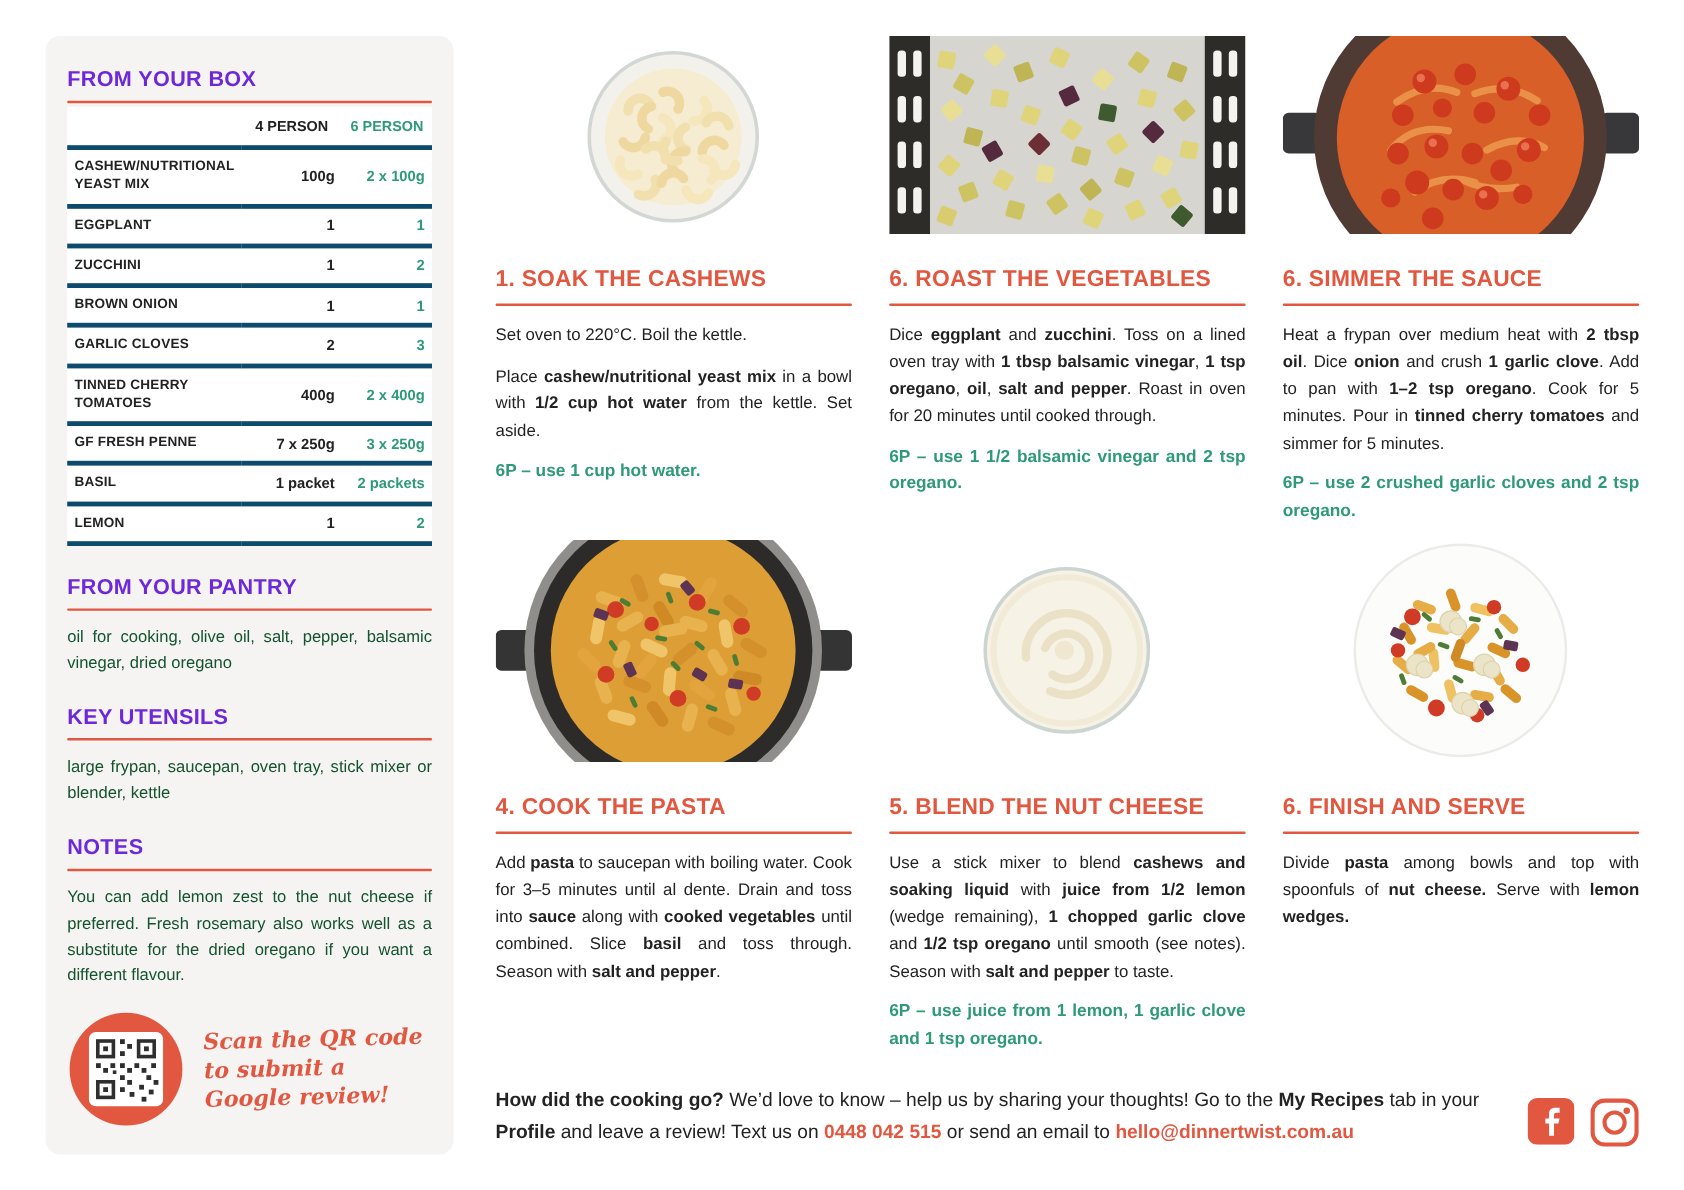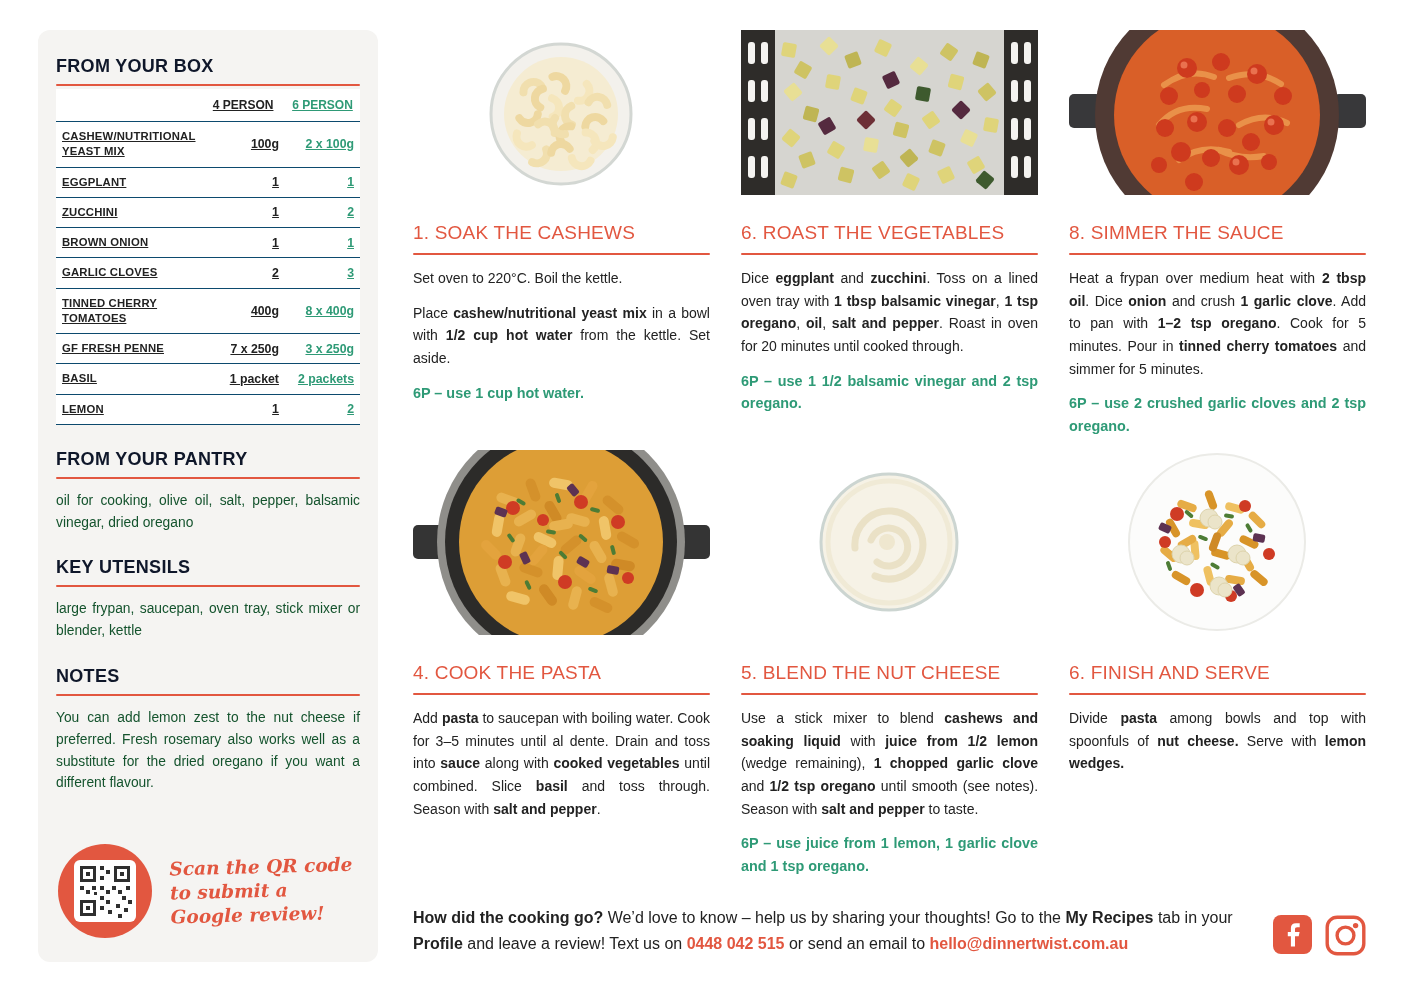--- a/index.html
+++ b/index.html
@@ -11,47 +11,47 @@
   *{box-sizing:border-box;}
   html,body{margin:0;padding:0;background:#ffffff;}
   body{width:1403px;height:992px;position:relative;overflow:hidden;
        font-family:"Liberation Sans", sans-serif;color:var(--ink);}
   .b{font-weight:700;}
   .accent{color:var(--accent);font-weight:700;}
 
   
   .sidebar{position:absolute;left:38px;top:30px;width:340px;height:932px;
            background:var(--panel);border-radius:12px;padding:26px 18px 18px;}
-  .side-h{font-size:18px;font-weight:700;letter-spacing:.3px;margin:24px 0 0;color:#0f172a;}
+  .side-h{font-size:18px;font-weight:700;letter-spacing:.3px;margin:24px 0 0;color:#6d28d9;}
   .side-h:first-child{margin-top:0;}
   .rule{height:2px;background:var(--accent);margin-top:7px;border-radius:1px;}
   .side-text{font-size:13.8px;line-height:1.58;margin:11px 0 0;text-align:justify;color:#14532d;}
 
   table.box{width:100%;border-collapse:collapse;background:#ffffff;margin-top:3px;}
-  table.box th,table.box td{border-bottom:1px solid #0c4a6e;padding:7px 6px;text-decoration:underline;}
+  table.box th,table.box td{border-bottom:4px solid #0c4a6e;padding:7px 6px;}
   table.box thead th{font-size:12px;font-weight:700;text-align:center;padding:9px 4px;}
   th.h6{color:var(--green);}
   td.nm{font-size:11.3px;font-weight:700;letter-spacing:.2px;width:47%;line-height:1.35;text-transform:uppercase;}
   td.q4,td.q6{font-size:12.3px;font-weight:700;text-align:right;width:28%;}
   td.q6{color:var(--green);width:25%;}
 
   .qr-block{position:absolute;left:20px;bottom:24px;display:flex;align-items:center;gap:18px;width:300px;}
   .qr-circle{width:94px;height:94px;border-radius:50%;background:var(--accent);
              display:flex;align-items:center;justify-content:center;flex:0 0 auto;}
   .qr-caption{color:var(--accent);font-size:18.5px;line-height:1.3;font-weight:700;font-style:italic;
               font-family:"DejaVu Serif", serif;transform:rotate(-1.5deg);}
 
   
   .main{position:absolute;left:413px;top:30px;width:953px;
         display:grid;grid-template-columns:297px 297px 297px;column-gap:31px;
         grid-template-rows:420px auto;}
   .photo{width:100%;height:165px;overflow:hidden;background:#fff;}
   .photo.tall{height:185px;}
   .photo svg{display:block;width:100%;height:100%;}
-  .step-title{color:var(--accent);font-size:19px;font-weight:400;margin:27px 0 0;letter-spacing:.2px;}
+  .step-title{color:var(--accent);font-size:19px;font-weight:700;margin:27px 0 0;letter-spacing:.2px;}
   .step-rule{height:2px;background:var(--accent);margin:9px 0 12px;border-radius:1px;}
   .step-text p{margin:0 0 12px;font-size:14px;line-height:1.62;text-align:justify;}
   .tip{color:var(--green);font-weight:700;font-size:14.4px;line-height:1.55;margin:2px 0 0;text-align:justify;}
   .tip:empty{display:none;}
 
   
   .footer{position:absolute;left:413px;top:905px;width:953px;display:flex;align-items:center;}
   .footer-text{width:845px;font-size:16px;line-height:1.6;}
   .footer-text p{margin:0;}
   .social{margin-left:auto;display:flex;gap:13px;padding-top:10px;}
@@ -99,21 +99,21 @@
 
   <tr>
     <td class="nm">GARLIC CLOVES</td>
     <td class="q4">2</td>
     <td class="q6">3</td>
   </tr>
 
   <tr>
     <td class="nm">TINNED CHERRY TOMATOES</td>
     <td class="q4">400g</td>
-    <td class="q6">8 x 400g</td>
+    <td class="q6">2 x 400g</td>
   </tr>
 
   <tr>
     <td class="nm">GF FRESH PENNE</td>
     <td class="q4">7 x 250g</td>
     <td class="q6">3 x 250g</td>
   </tr>
 
   <tr>
     <td class="nm">BASIL</td>
@@ -343,21 +343,21 @@
         </g>
         <g fill="#e9714f">
           <circle cx="115" cy="35" r="3.5"></circle>
             <circle cx="185" cy="41" r="3.5"></circle>
             <circle cx="125" cy="89" r="3.5"></circle>
           <circle cx="167" cy="132" r="3.5"></circle>
             <circle cx="202" cy="92" r="3.5"></circle>
         </g>
       </svg>
     </div>
-    <h3 class="step-title">8. SIMMER THE SAUCE</h3>
+    <h3 class="step-title">6. SIMMER THE SAUCE</h3>
     <div class="step-rule"></div>
     <div class="step-text">
         <p><span>Heat a frypan over medium heat with </span><span class="b">2 tbsp oil</span><span>. Dice </span><span class="b">onion</span><span> and crush </span><span class="b">1 garlic clove</span><span>. Add to pan with </span><span class="b">1–2 tsp oregano</span><span>. Cook for 5 minutes. Pour in </span><span class="b">tinned cherry tomatoes</span><span> and simmer for 5 minutes.</span></p>
       </div>
     <p class="tip">6P – use 2 crushed garlic cloves and 2 tsp oregano.</p>
   </section>
 
   <section class="cell">
     <div class="photo tall">
       <svg viewBox="0 0 297 185">

